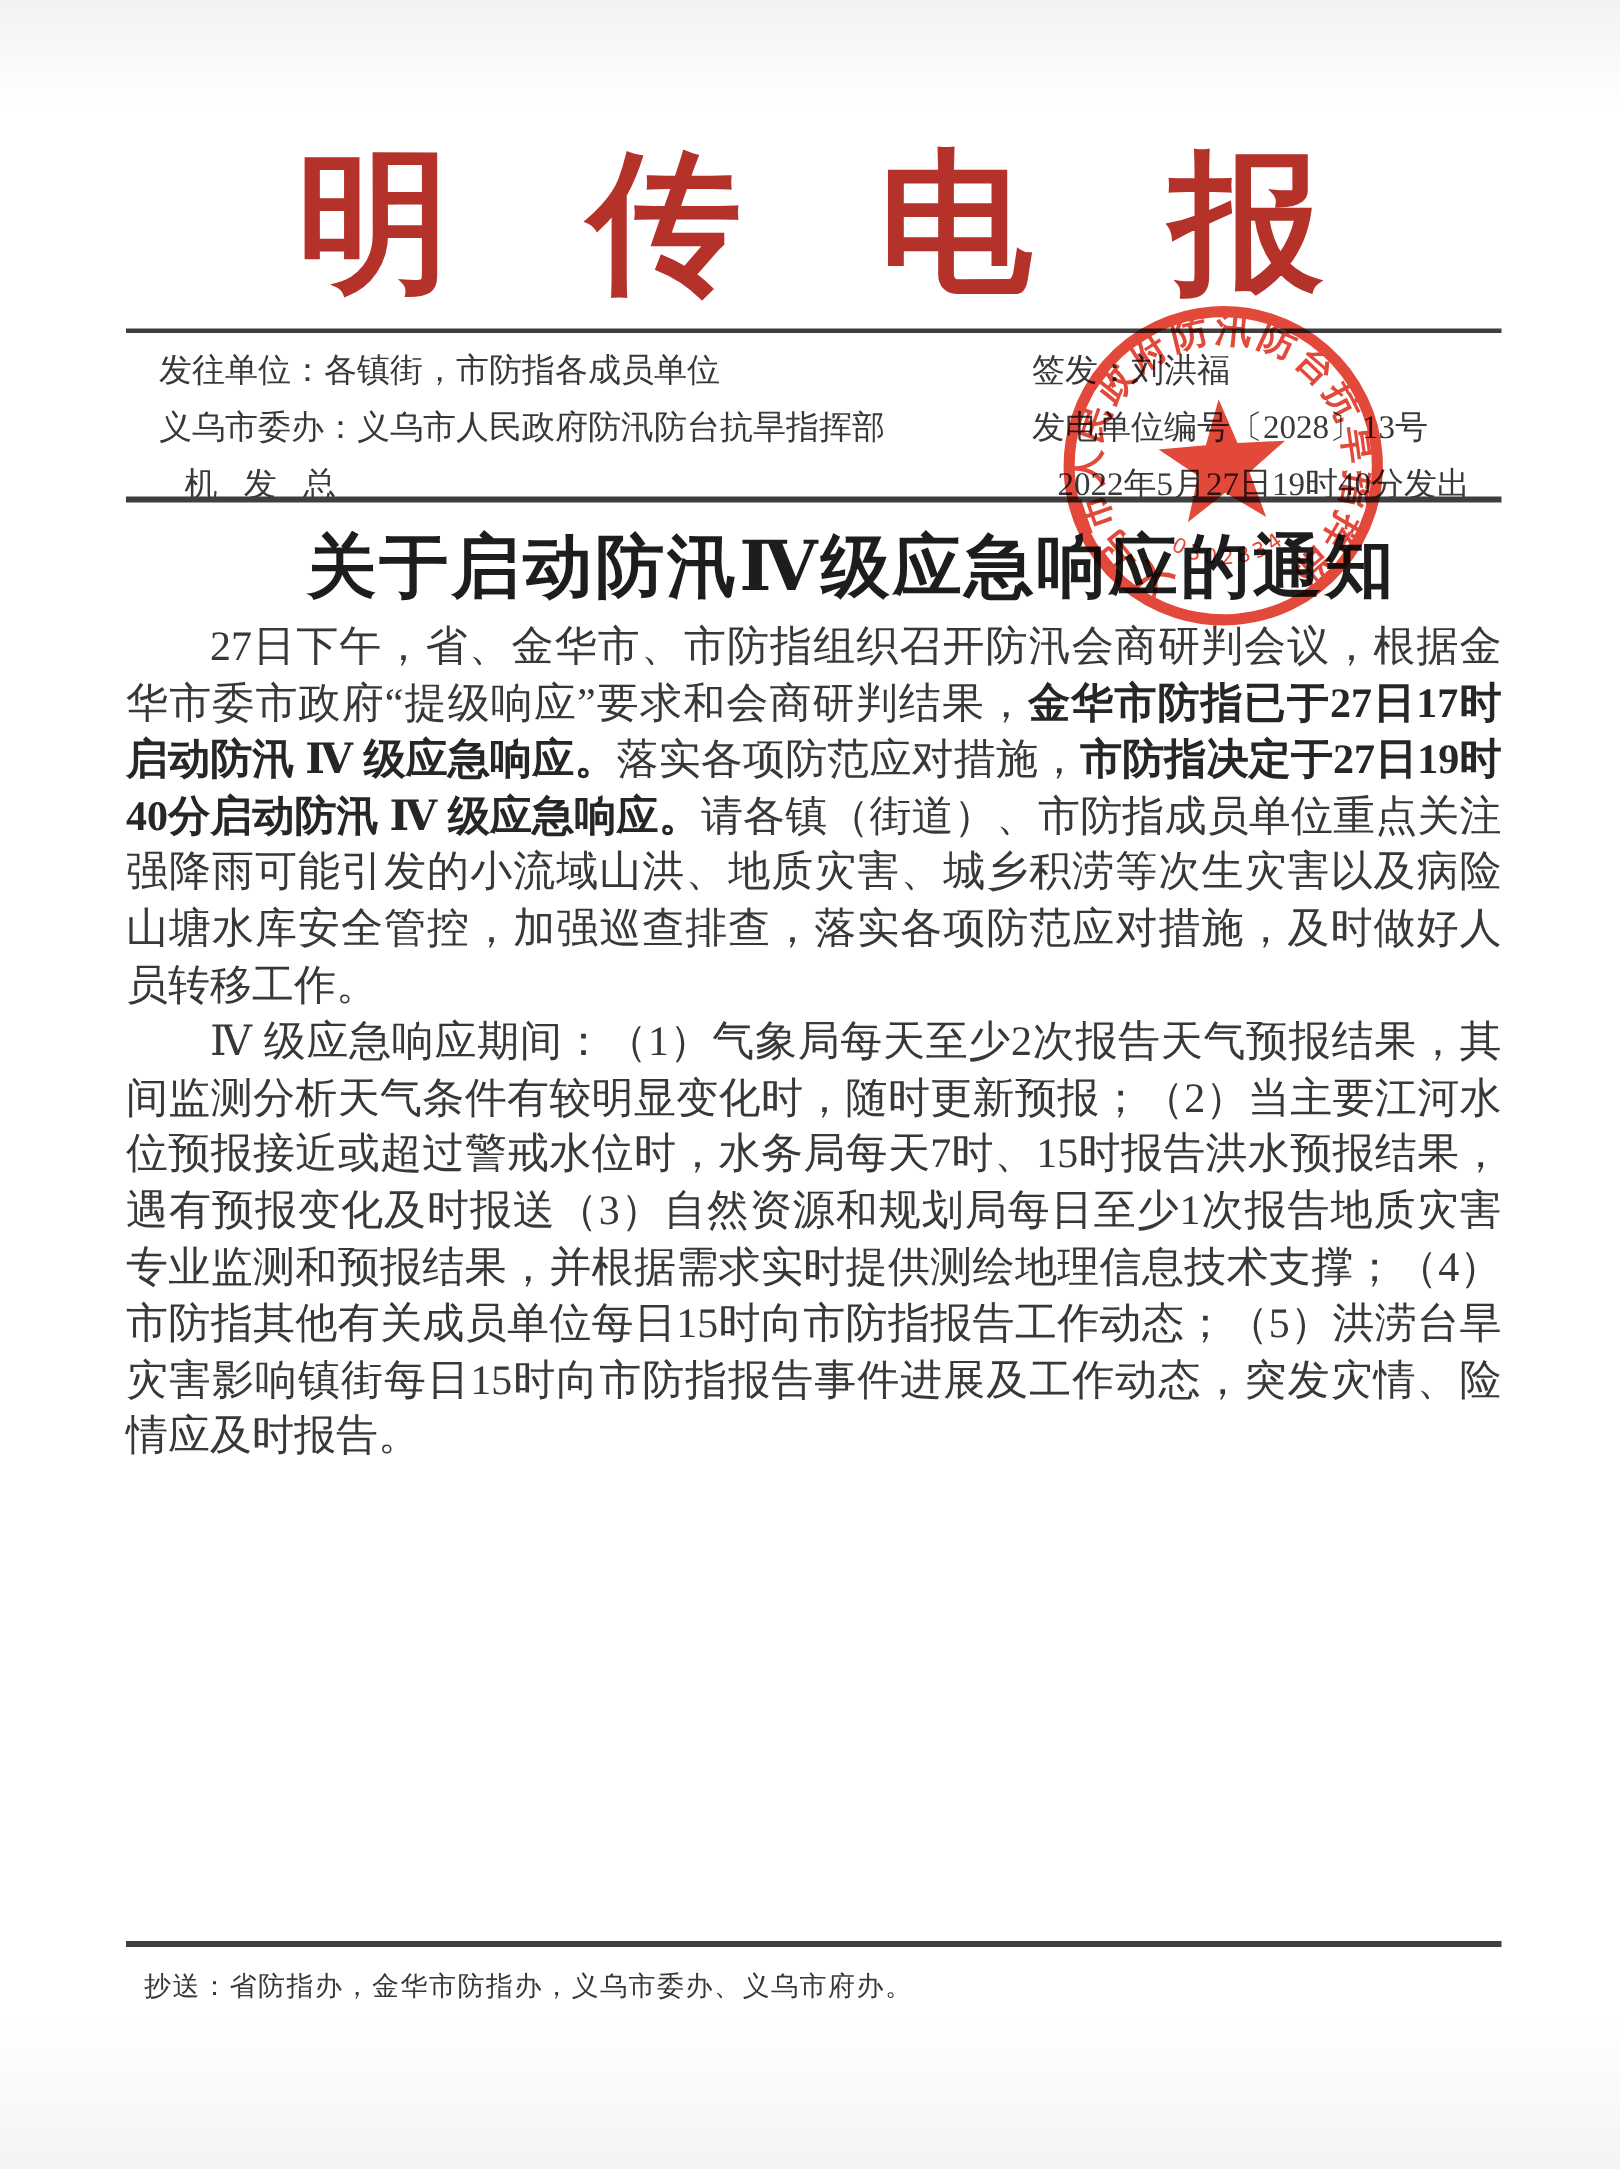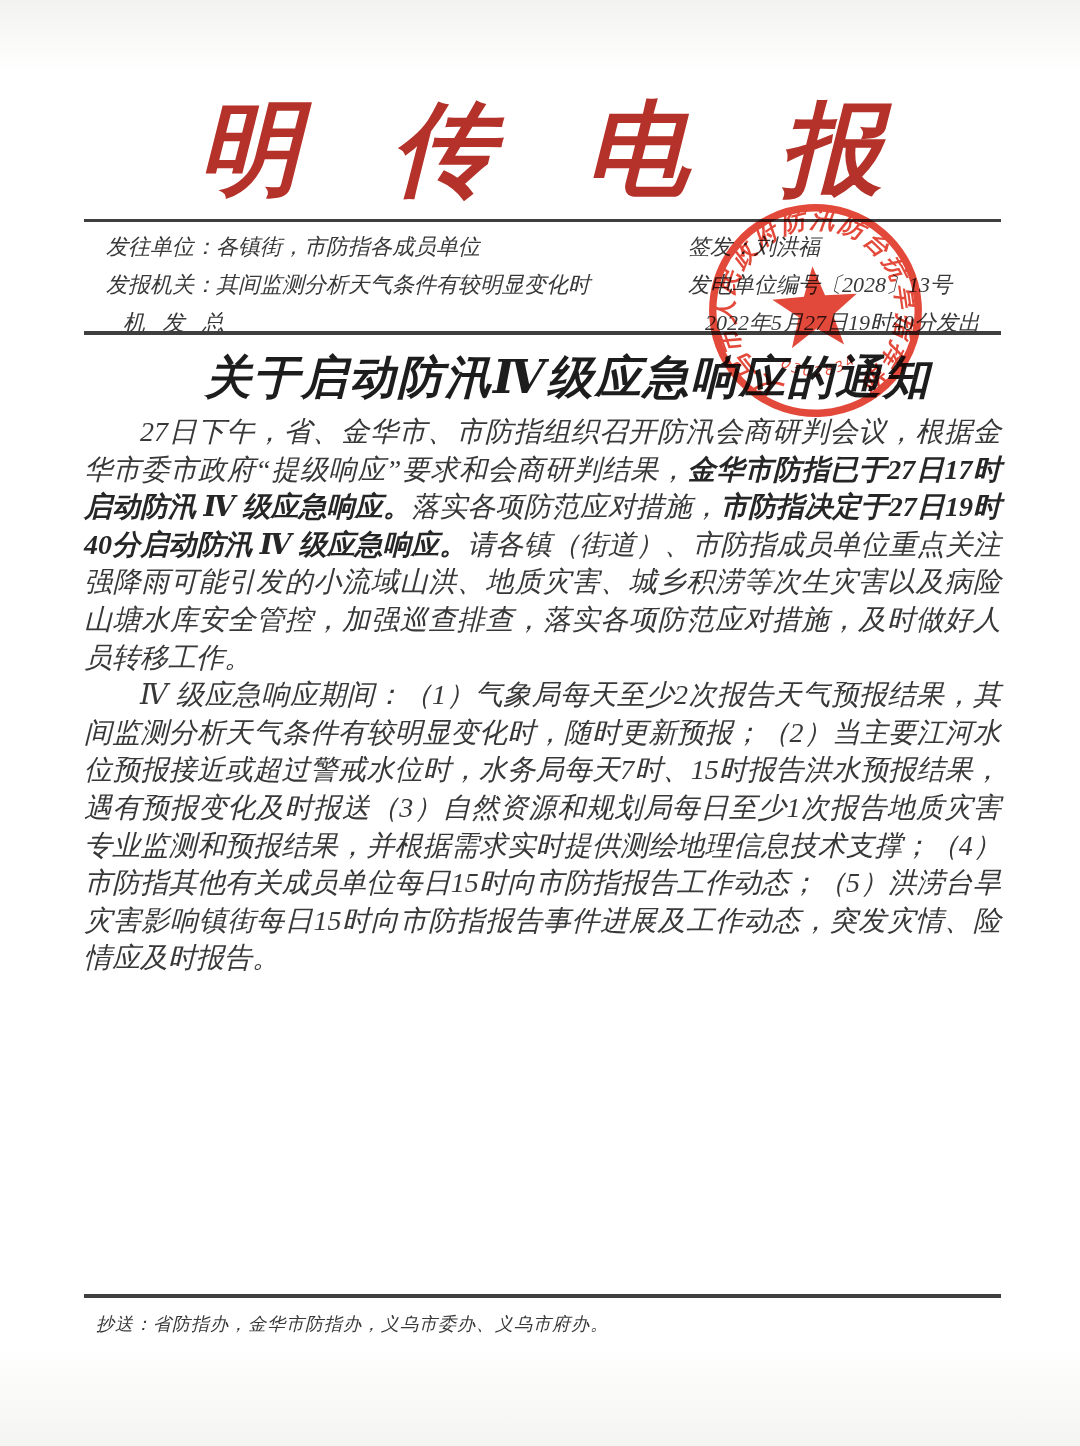--- a/index.html
+++ b/index.html
@@ -7,21 +7,20 @@
     --seal-red:#e0301e;
     --ink:#383838;
     --ink-strong:#1d1d1d;
     --rule:#3f3f3f;
   }
   html,body{margin:0;padding:0;}
   body{font-family:"Liberation Serif","DejaVu Serif",serif;}
   .page{
     position:relative;width:1080px;height:1446px;overflow:hidden;
     background:linear-gradient(180deg,#f2f2f0 0%,#ffffff 5%,#ffffff 93%,#f4f4f2 100%);
-    font-style:italic;
   }
   .masthead{
     position:absolute;top:94px;left:0;width:100%;text-align:center;
     font-size:102px;line-height:1.1;font-weight:700;letter-spacing:92px;
     transform:translateX(46px);color:var(--masthead-red);
   }
   .rule{position:absolute;left:84px;width:917px;background:var(--rule);}
   .rule-top{top:219px;height:3px;}
   .rule-mid{top:331px;height:4px;}
   .rule-bottom{top:1294px;height:4px;}
@@ -59,21 +58,21 @@
 </head>
 <body>
 
 <div class="page">
 
   <div class="masthead">明传电报</div>
 
   <div class="rule rule-top"></div>
 
   <div class="hline h-left hrow1">发往单位：各镇街，市防指各成员单位</div>
-  <div class="hline h-left hrow2">发报机关：其间监测分析天气条件有较明显变化时</div>
+  <div class="hline h-left hrow2">义乌市委办：义乌市人民政府防汛防台抗旱指挥部</div>
   <div class="hline h-left hrow3 dispatch">机 发 总</div>
 
   <div class="hline h-right hrow1">签发：刘洪福</div>
   <div class="hline h-right hrow2">发电单位编号〔2028〕13号</div>
   <div class="hline h-right hrow3">2022年5月27日19时40分发出</div>
 
   <div class="rule rule-mid"></div>
 
   <div class="doc-title">关于启动防汛Ⅳ级应急响应的通知</div>
 

